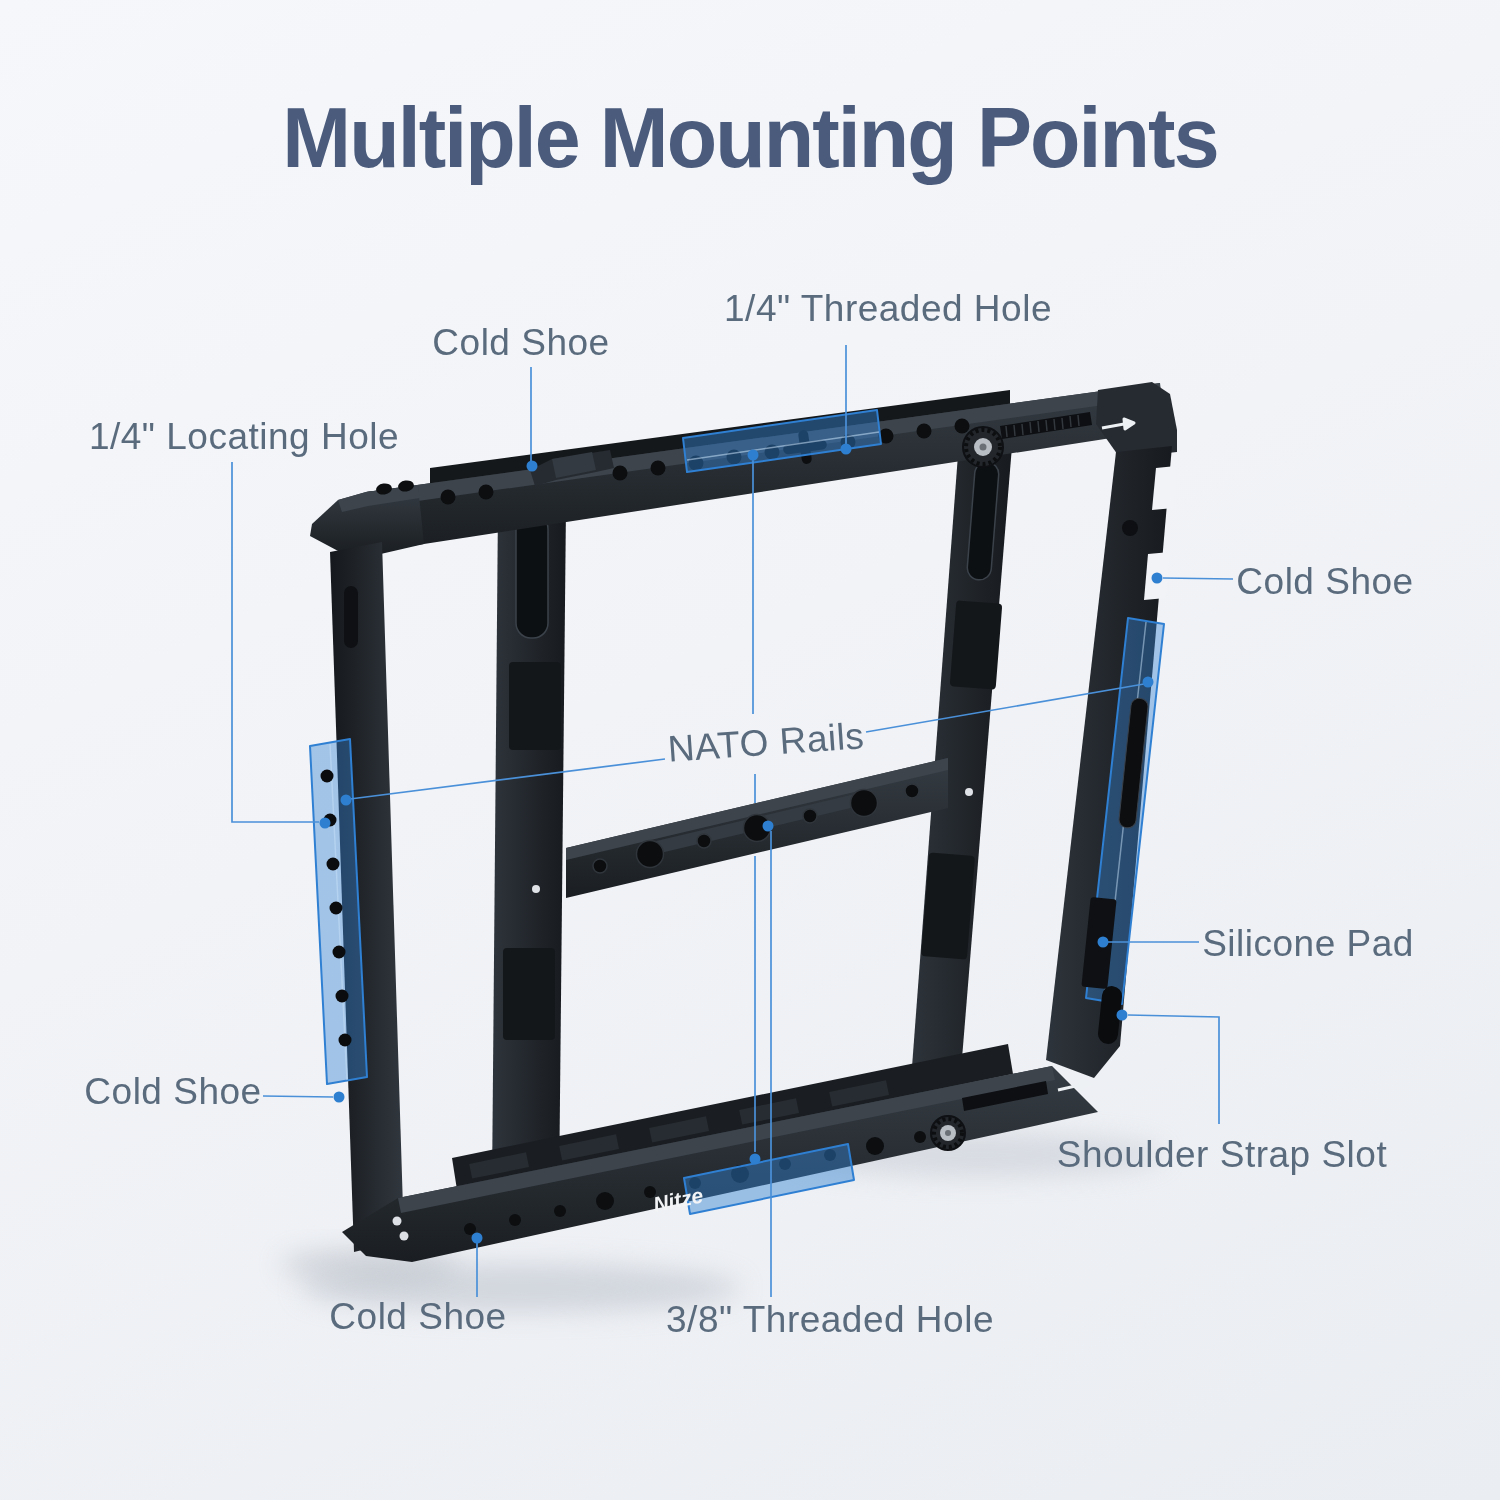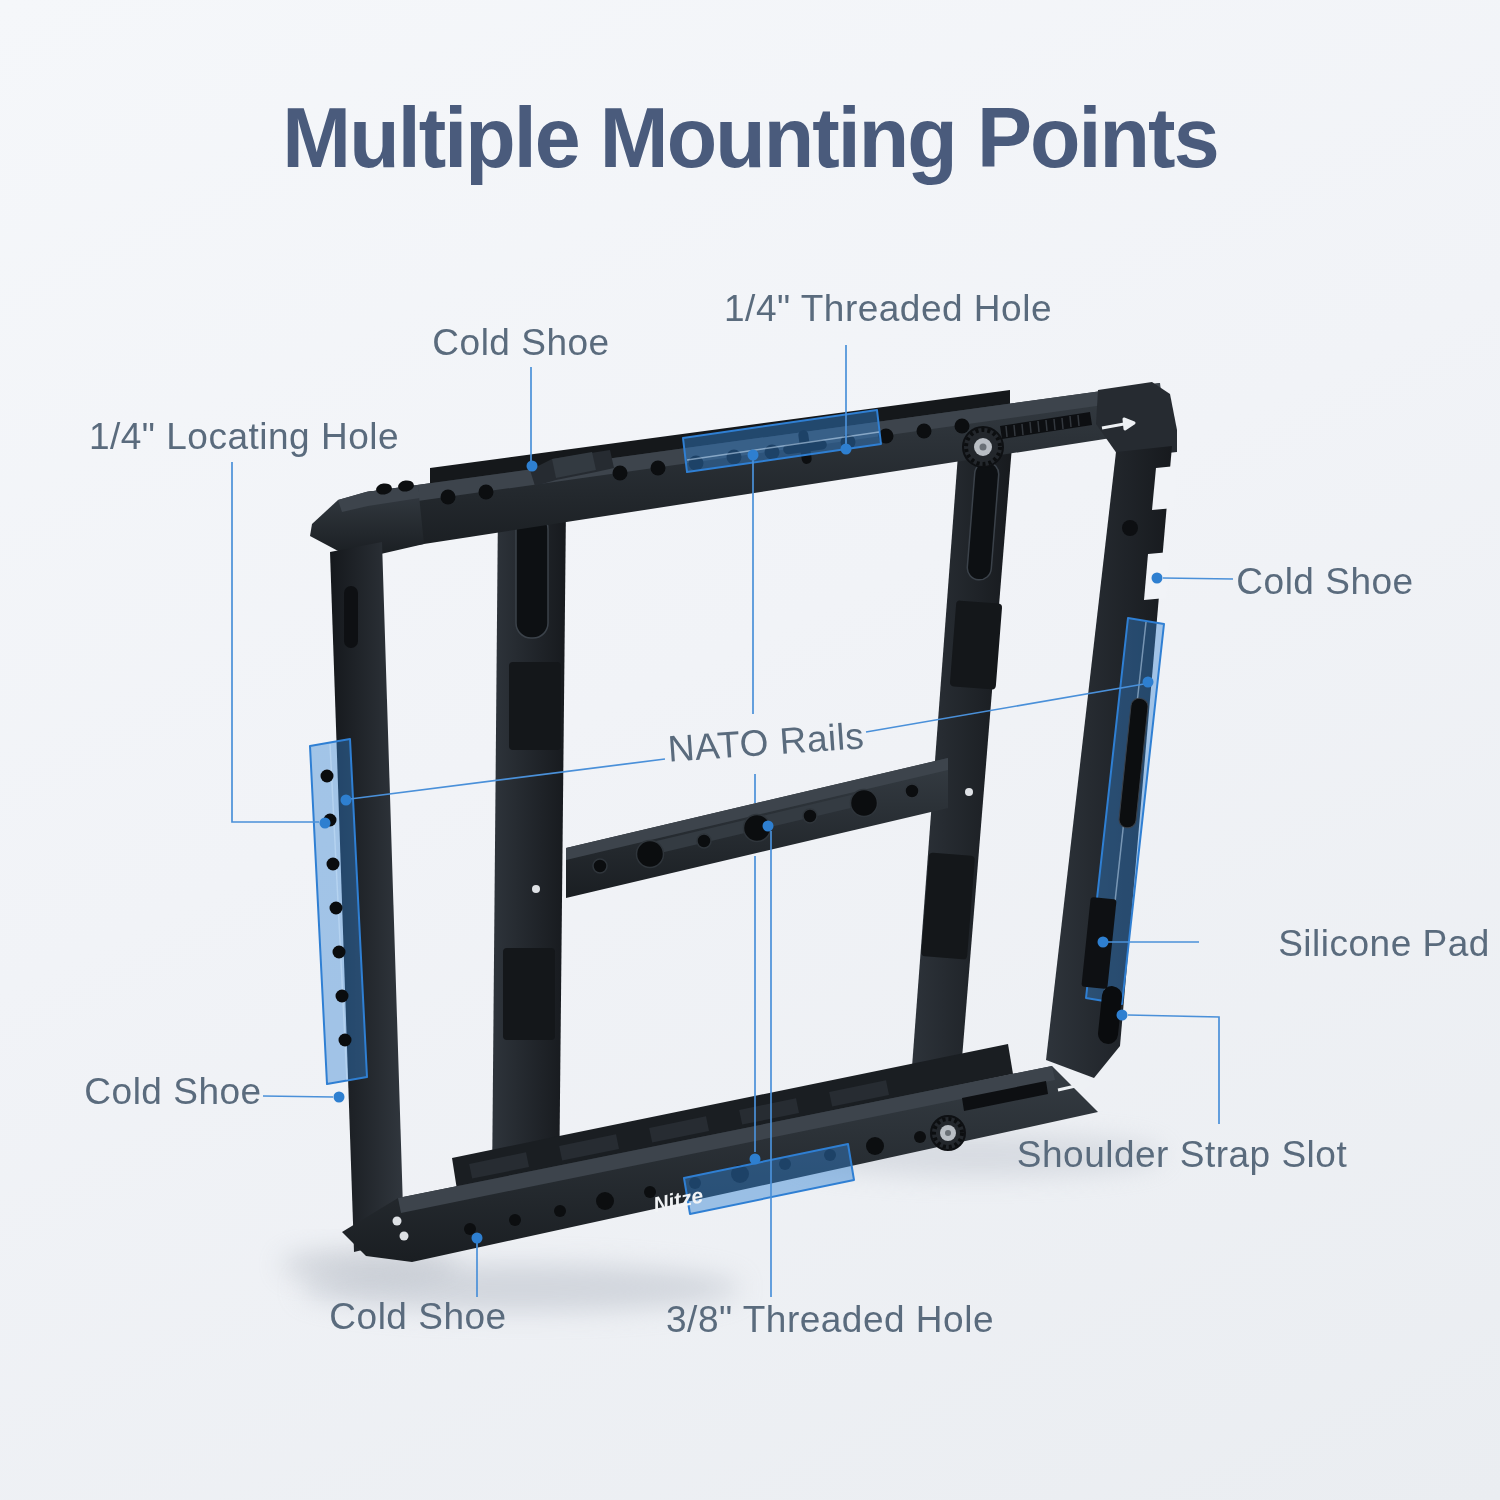--- a/index.html
+++ b/index.html
@@ -28,22 +28,22 @@
     font-weight:400;
     color:#5a6b7d;
     letter-spacing:.5px;
     white-space:nowrap;
   }
   .lbl-cold-shoe-top{left:521px;top:343px;}
   .lbl-quarter-threaded{left:888px;top:309px;}
   .lbl-quarter-locating{left:244px;top:437px;}
   .lbl-cold-shoe-right{left:1325px;top:582px;}
   .lbl-nato-rails{left:766px;top:743px;transform:translate(-50%,-50%) rotate(-4deg);}
-  .lbl-silicone-pad{left:1384px;top:944px;}
-  .lbl-shoulder-strap{left:1182px;top:1155px;text-align:right;}
+  .lbl-silicone-pad{left:1308px;top:944px;}
+  .lbl-shoulder-strap{left:1222px;top:1155px;text-align:right;}
   .lbl-cold-shoe-left{left:173px;top:1092px;}
   .lbl-cold-shoe-bottom{left:418px;top:1317px;}
   .lbl-three-eighths{left:830px;top:1320px;}
 </style>
 </head>
 <body>
 
 <div class="stage">
 
   <svg width="1500" height="1500" viewBox="0 0 1500 1500">

